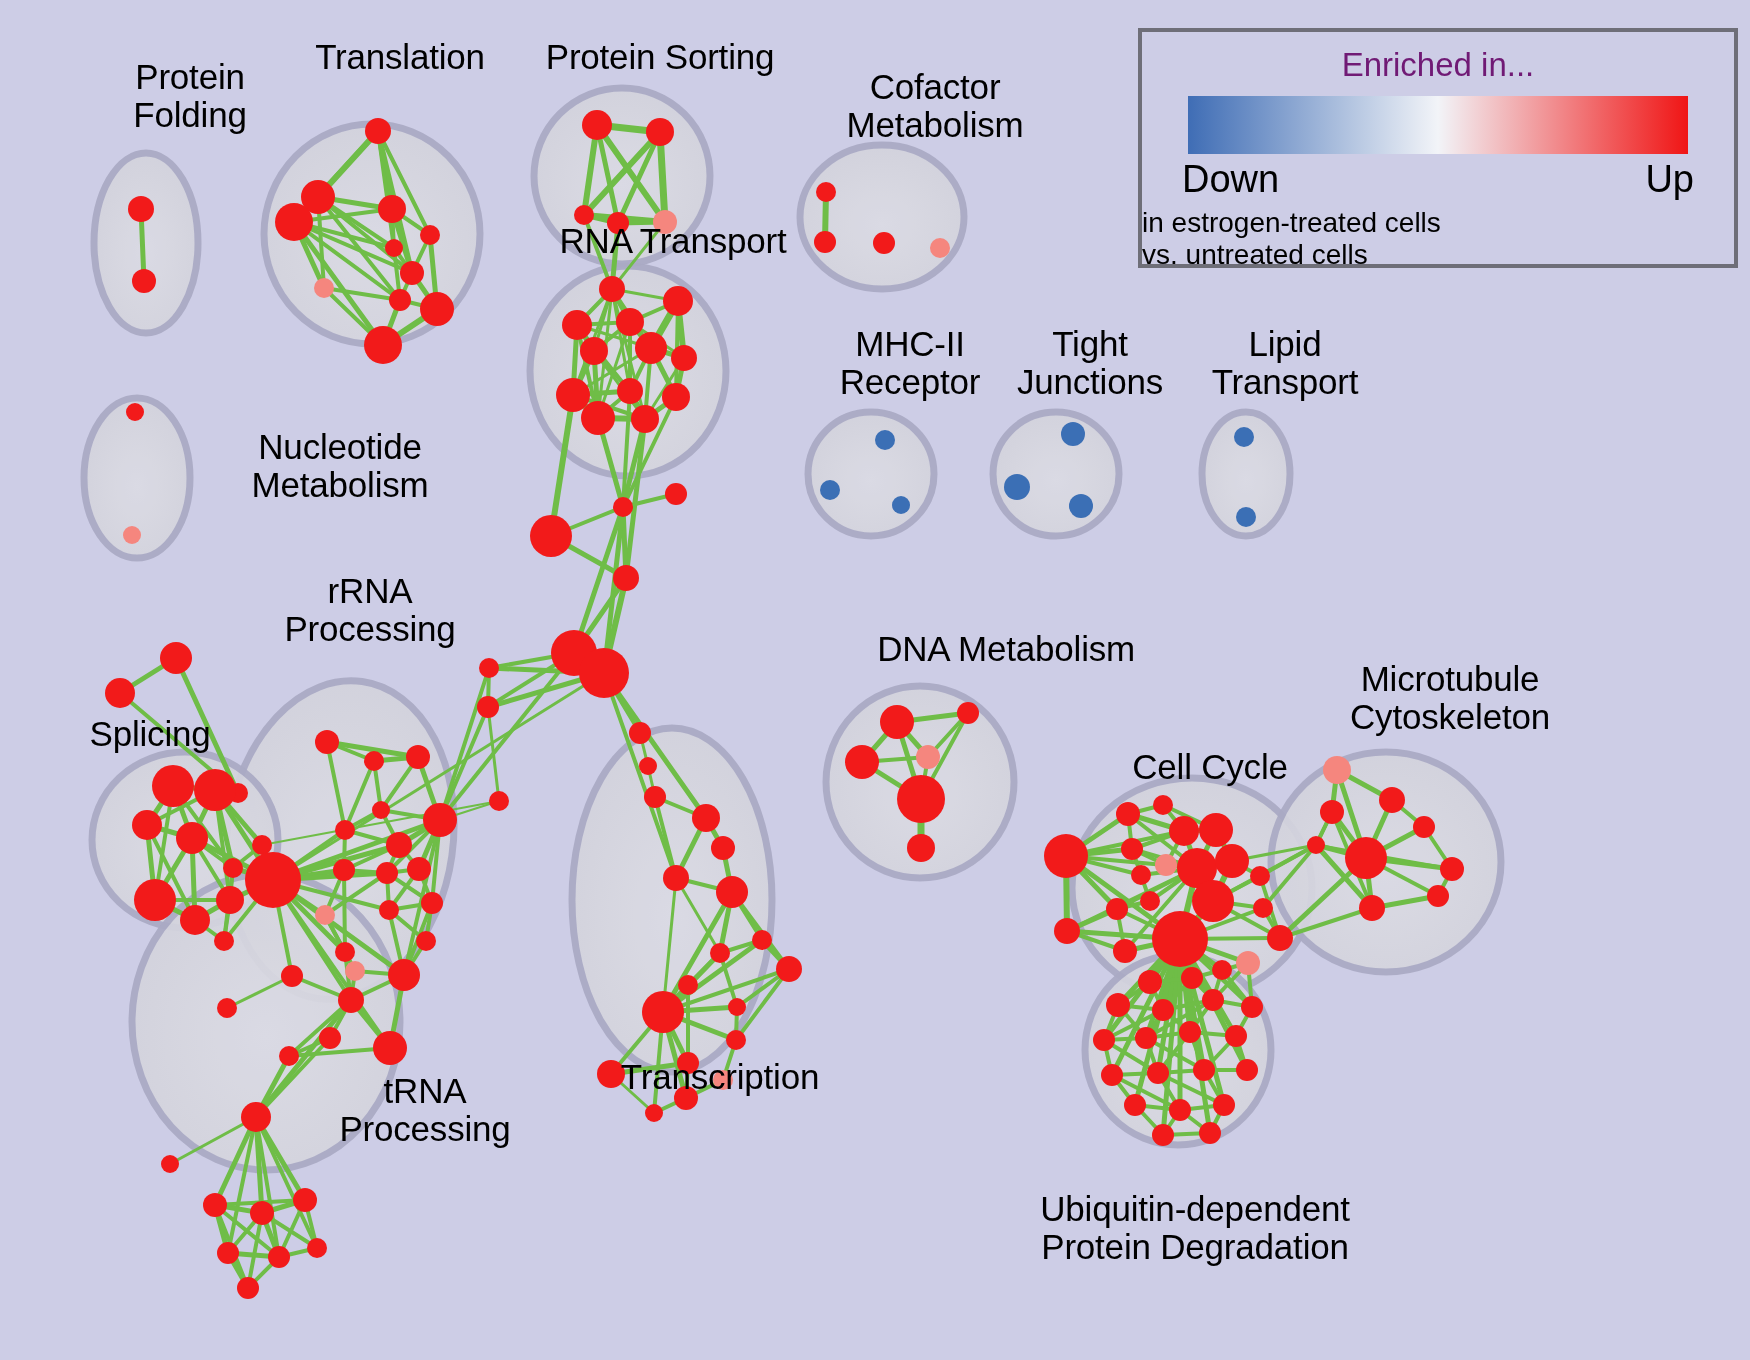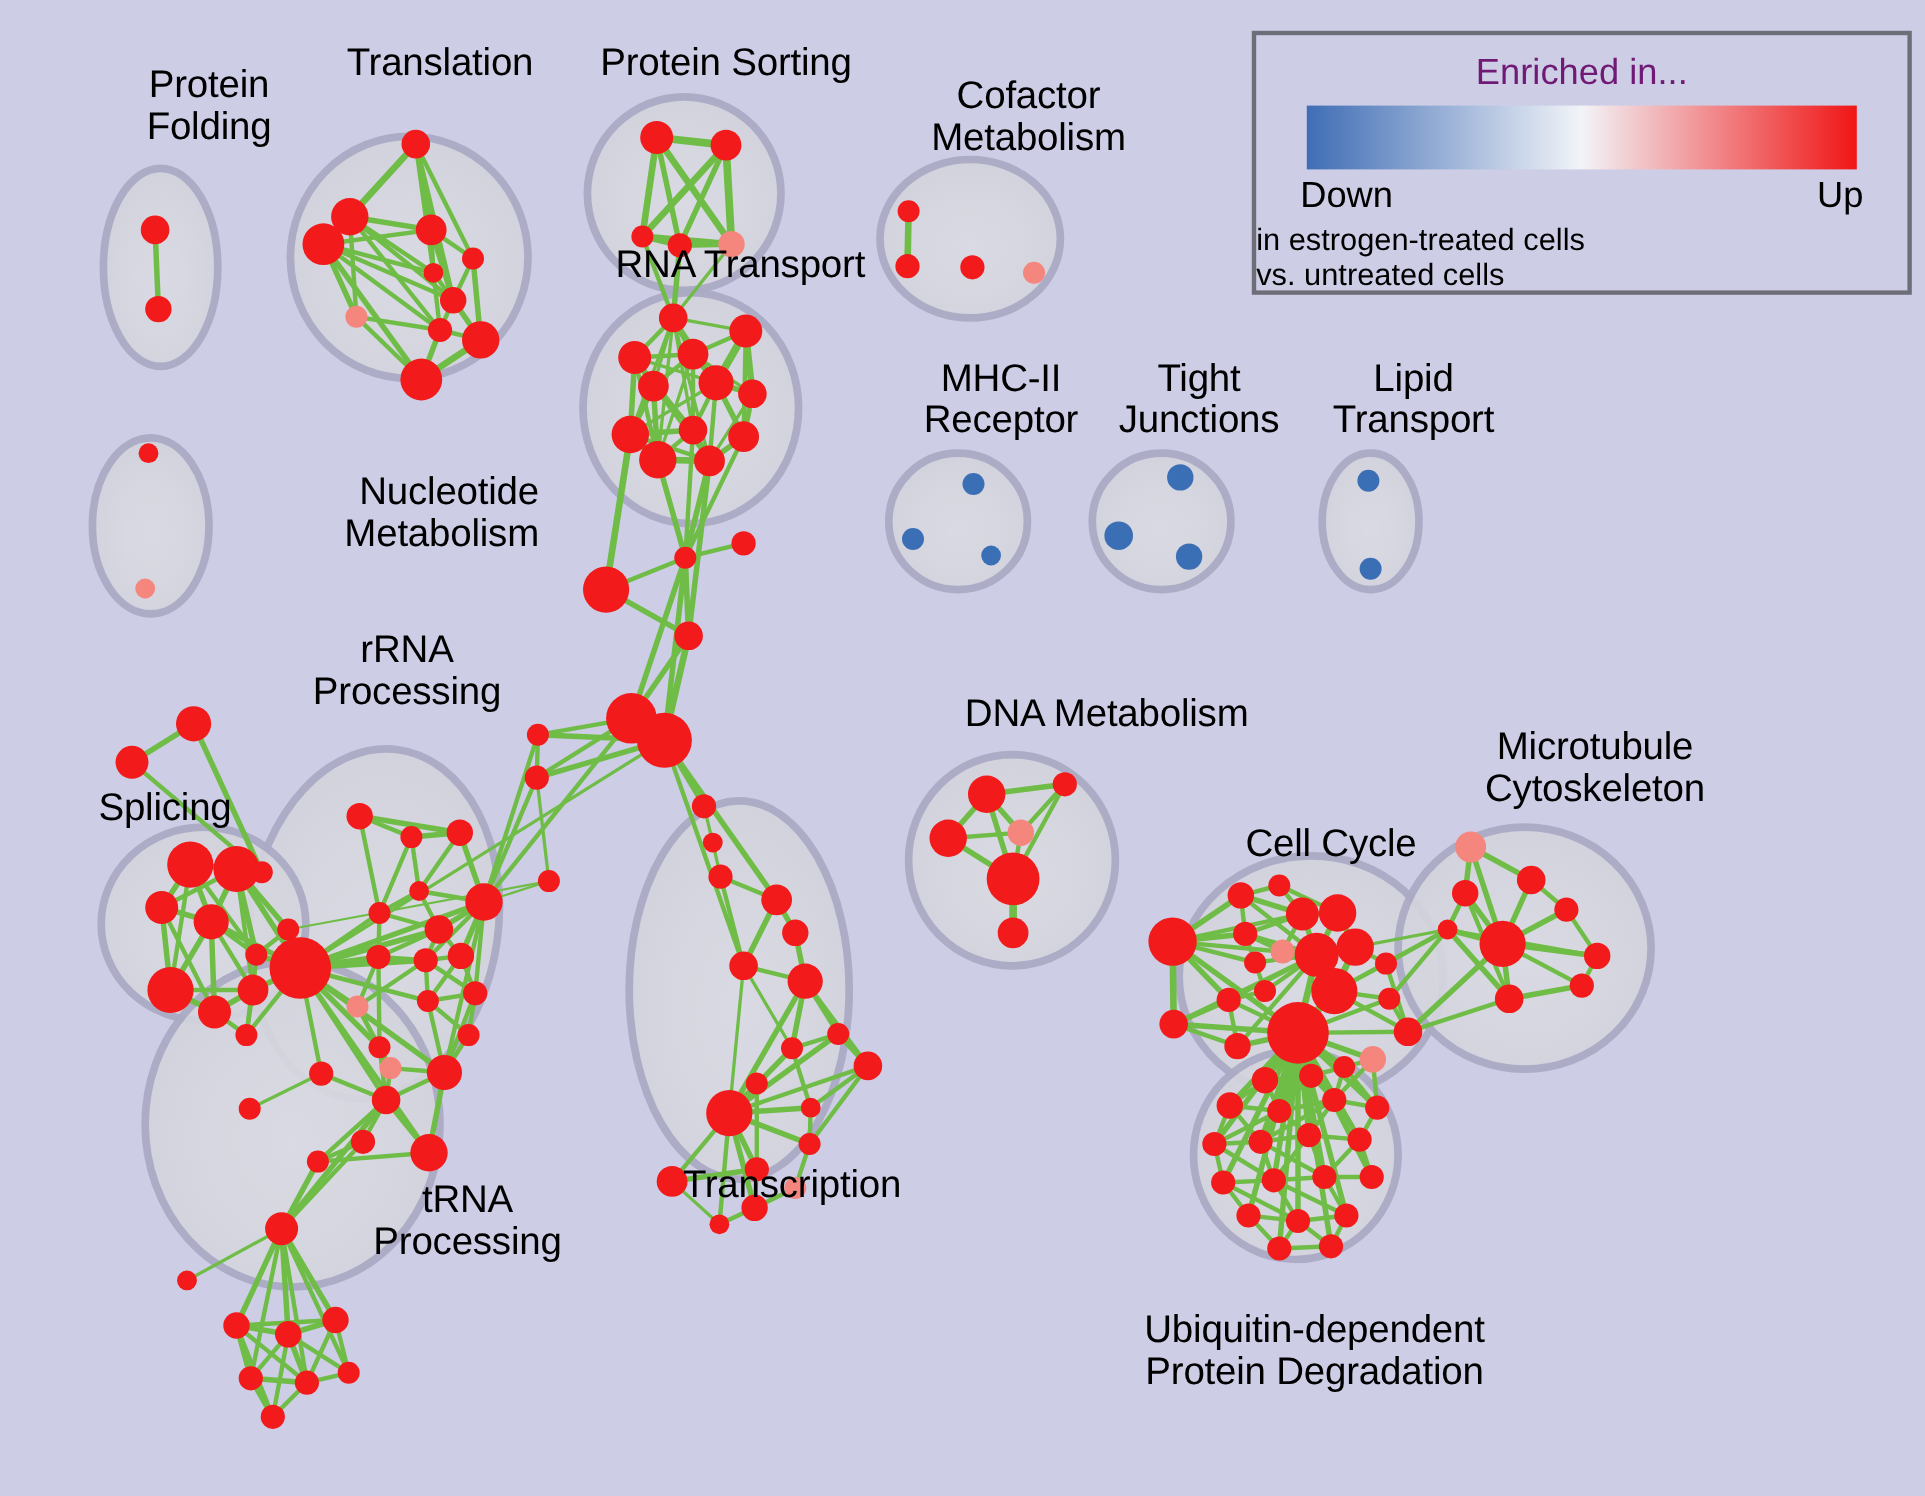--- a/index.html
+++ b/index.html
@@ -5,21 +5,21 @@
   html,body{margin:0;padding:0;background:#ffffff;}
   body{font-family:"Liberation Sans","DejaVu Sans",sans-serif;}
   #stage{position:relative;width:1750px;height:1360px;overflow:hidden;background:#cdcde6;}
   #net{position:absolute;left:0;top:0;width:1750px;height:1360px;}
   .clabel{position:absolute;color:#000;font-size:35px;line-height:1.08;font-weight:400;
           text-align:center;white-space:pre-line;letter-spacing:-0.2px;}
   #legend{position:absolute;border:4px solid #6e6e78;background:#cdcde6;box-sizing:border-box;}
   #legend .ltitle{text-align:center;font-size:33px;color:#701a75;margin-top:14px;}
   #legend .bar{height:58px;margin:12px 46px 4px 46px;
                background:linear-gradient(to right,#3f6db5 0%,#6a93c9 18%,#b9d0e6 34%,#f2f4f8 48%,#f9dcd8 60%,#ef5b4e 80%,#f01515 100%);}
-  #legend .ends{display:flex;justify-content:space-between;padding:0 40px;font-size:33px;color:#000;margin-top:2px;}
+  #legend .ends{display:flex;justify-content:space-between;padding:0 40px;font-size:38px;color:#000;margin-top:2px;}
   #legend .sub{text-align:left;font-size:28px;color:#000;line-height:1.16;margin-top:6px;white-space:pre-line;}
 </style>
 </head>
 <body>
 
 <div id="stage" style="background: rgb(205, 205, 230);">
 
   <svg id="net" viewBox="0 0 1750 1360">
     <defs>
       <radialGradient id="cgrad" cx="50%" cy="55%" r="62%">
@@ -662,21 +662,21 @@
   </svg>
 
   <div id="labels">
       <div class="clabel" style="left: 80px; top: 58px; width: 220px;">Protein
 Folding</div>
       <div class="clabel" style="left: 255px; top: 38px; width: 290px;">Translation</div>
       <div class="clabel" style="left: 490px; top: 38px; width: 340px;">Protein Sorting</div>
       <div class="clabel" style="left: 790px; top: 68px; width: 290px;">Cofactor
 Metabolism</div>
       <div class="clabel" style="left: 508px; top: 222px; width: 330px;">RNA Transport</div>
-      <div class="clabel" style="left: 190px; top: 428px; width: 300px; text-align: right;">Nucleotide
+      <div class="clabel" style="left: 190px; top: 428px; width: 300px;">Nucleotide
 Metabolism</div>
       <div class="clabel" style="left: 790px; top: 325px; width: 240px;">MHC-II
 Receptor</div>
       <div class="clabel" style="left: 975px; top: 325px; width: 230px;">Tight
 Junctions</div>
       <div class="clabel" style="left: 1170px; top: 325px; width: 230px;">Lipid
 Transport</div>
       <div class="clabel" style="left: 240px; top: 572px; width: 260px;">rRNA
 Processing</div>
       <div class="clabel" style="left: 55px; top: 715px; width: 190px;">Splicing</div>

